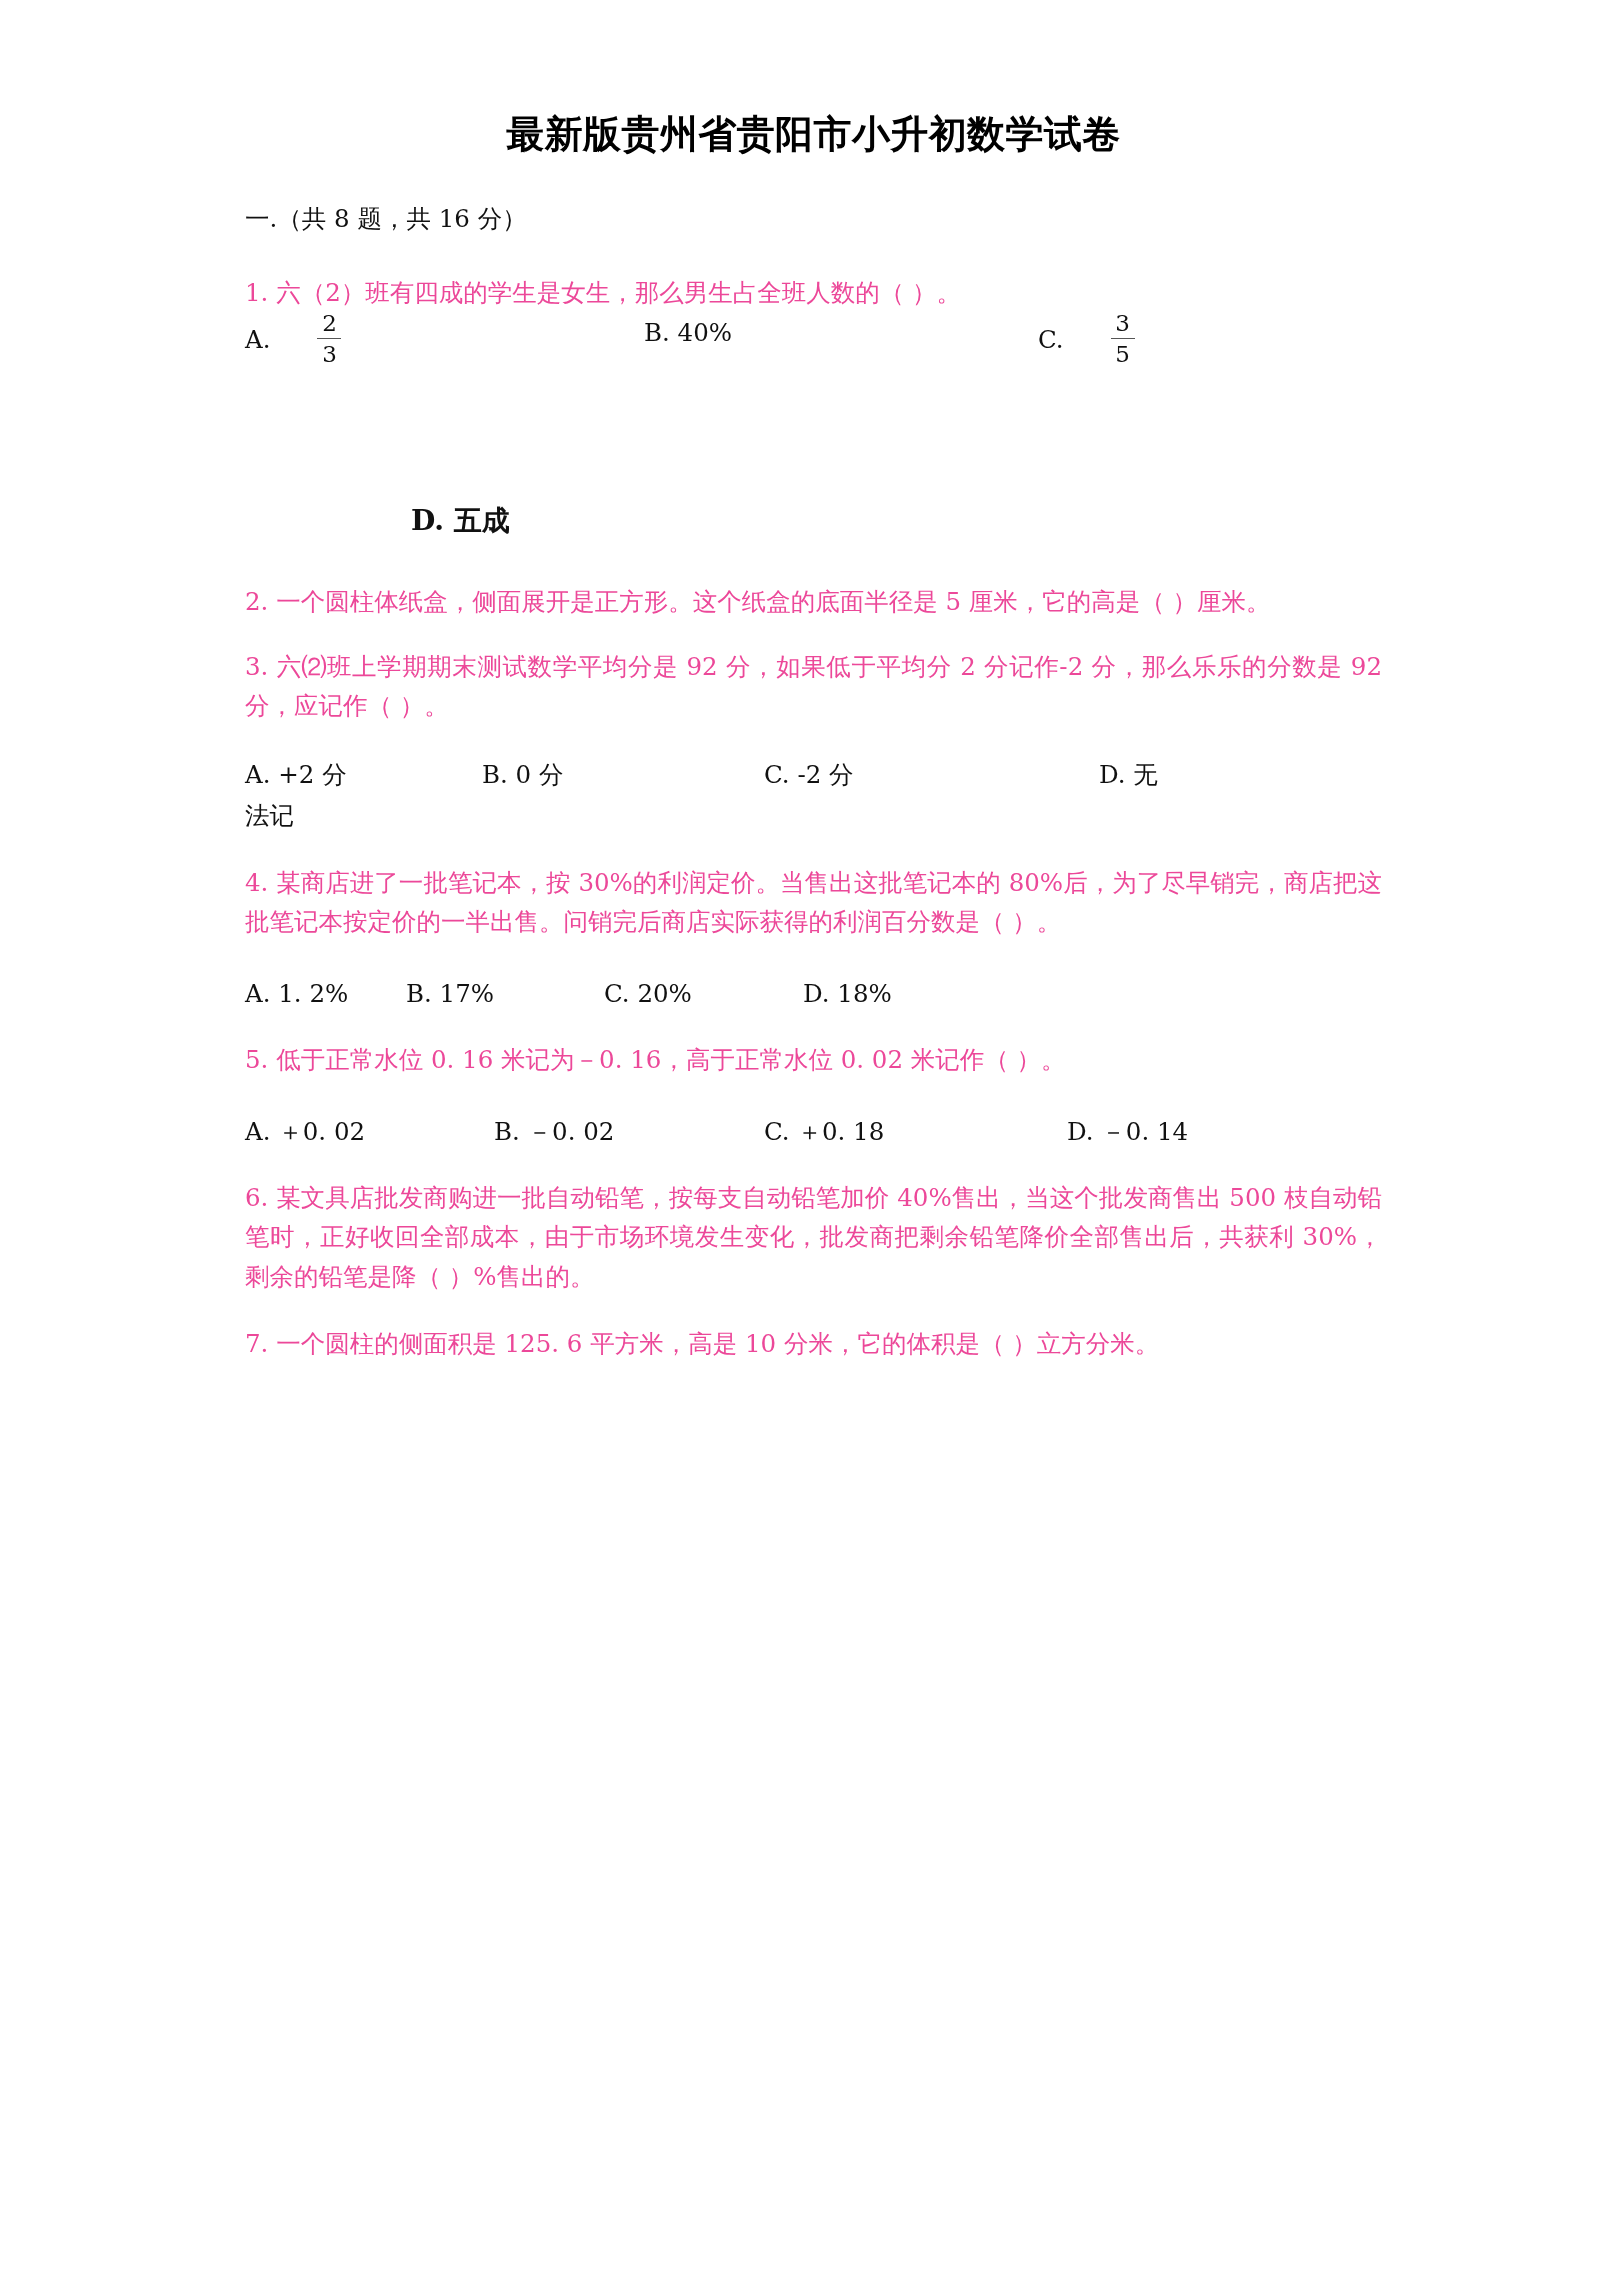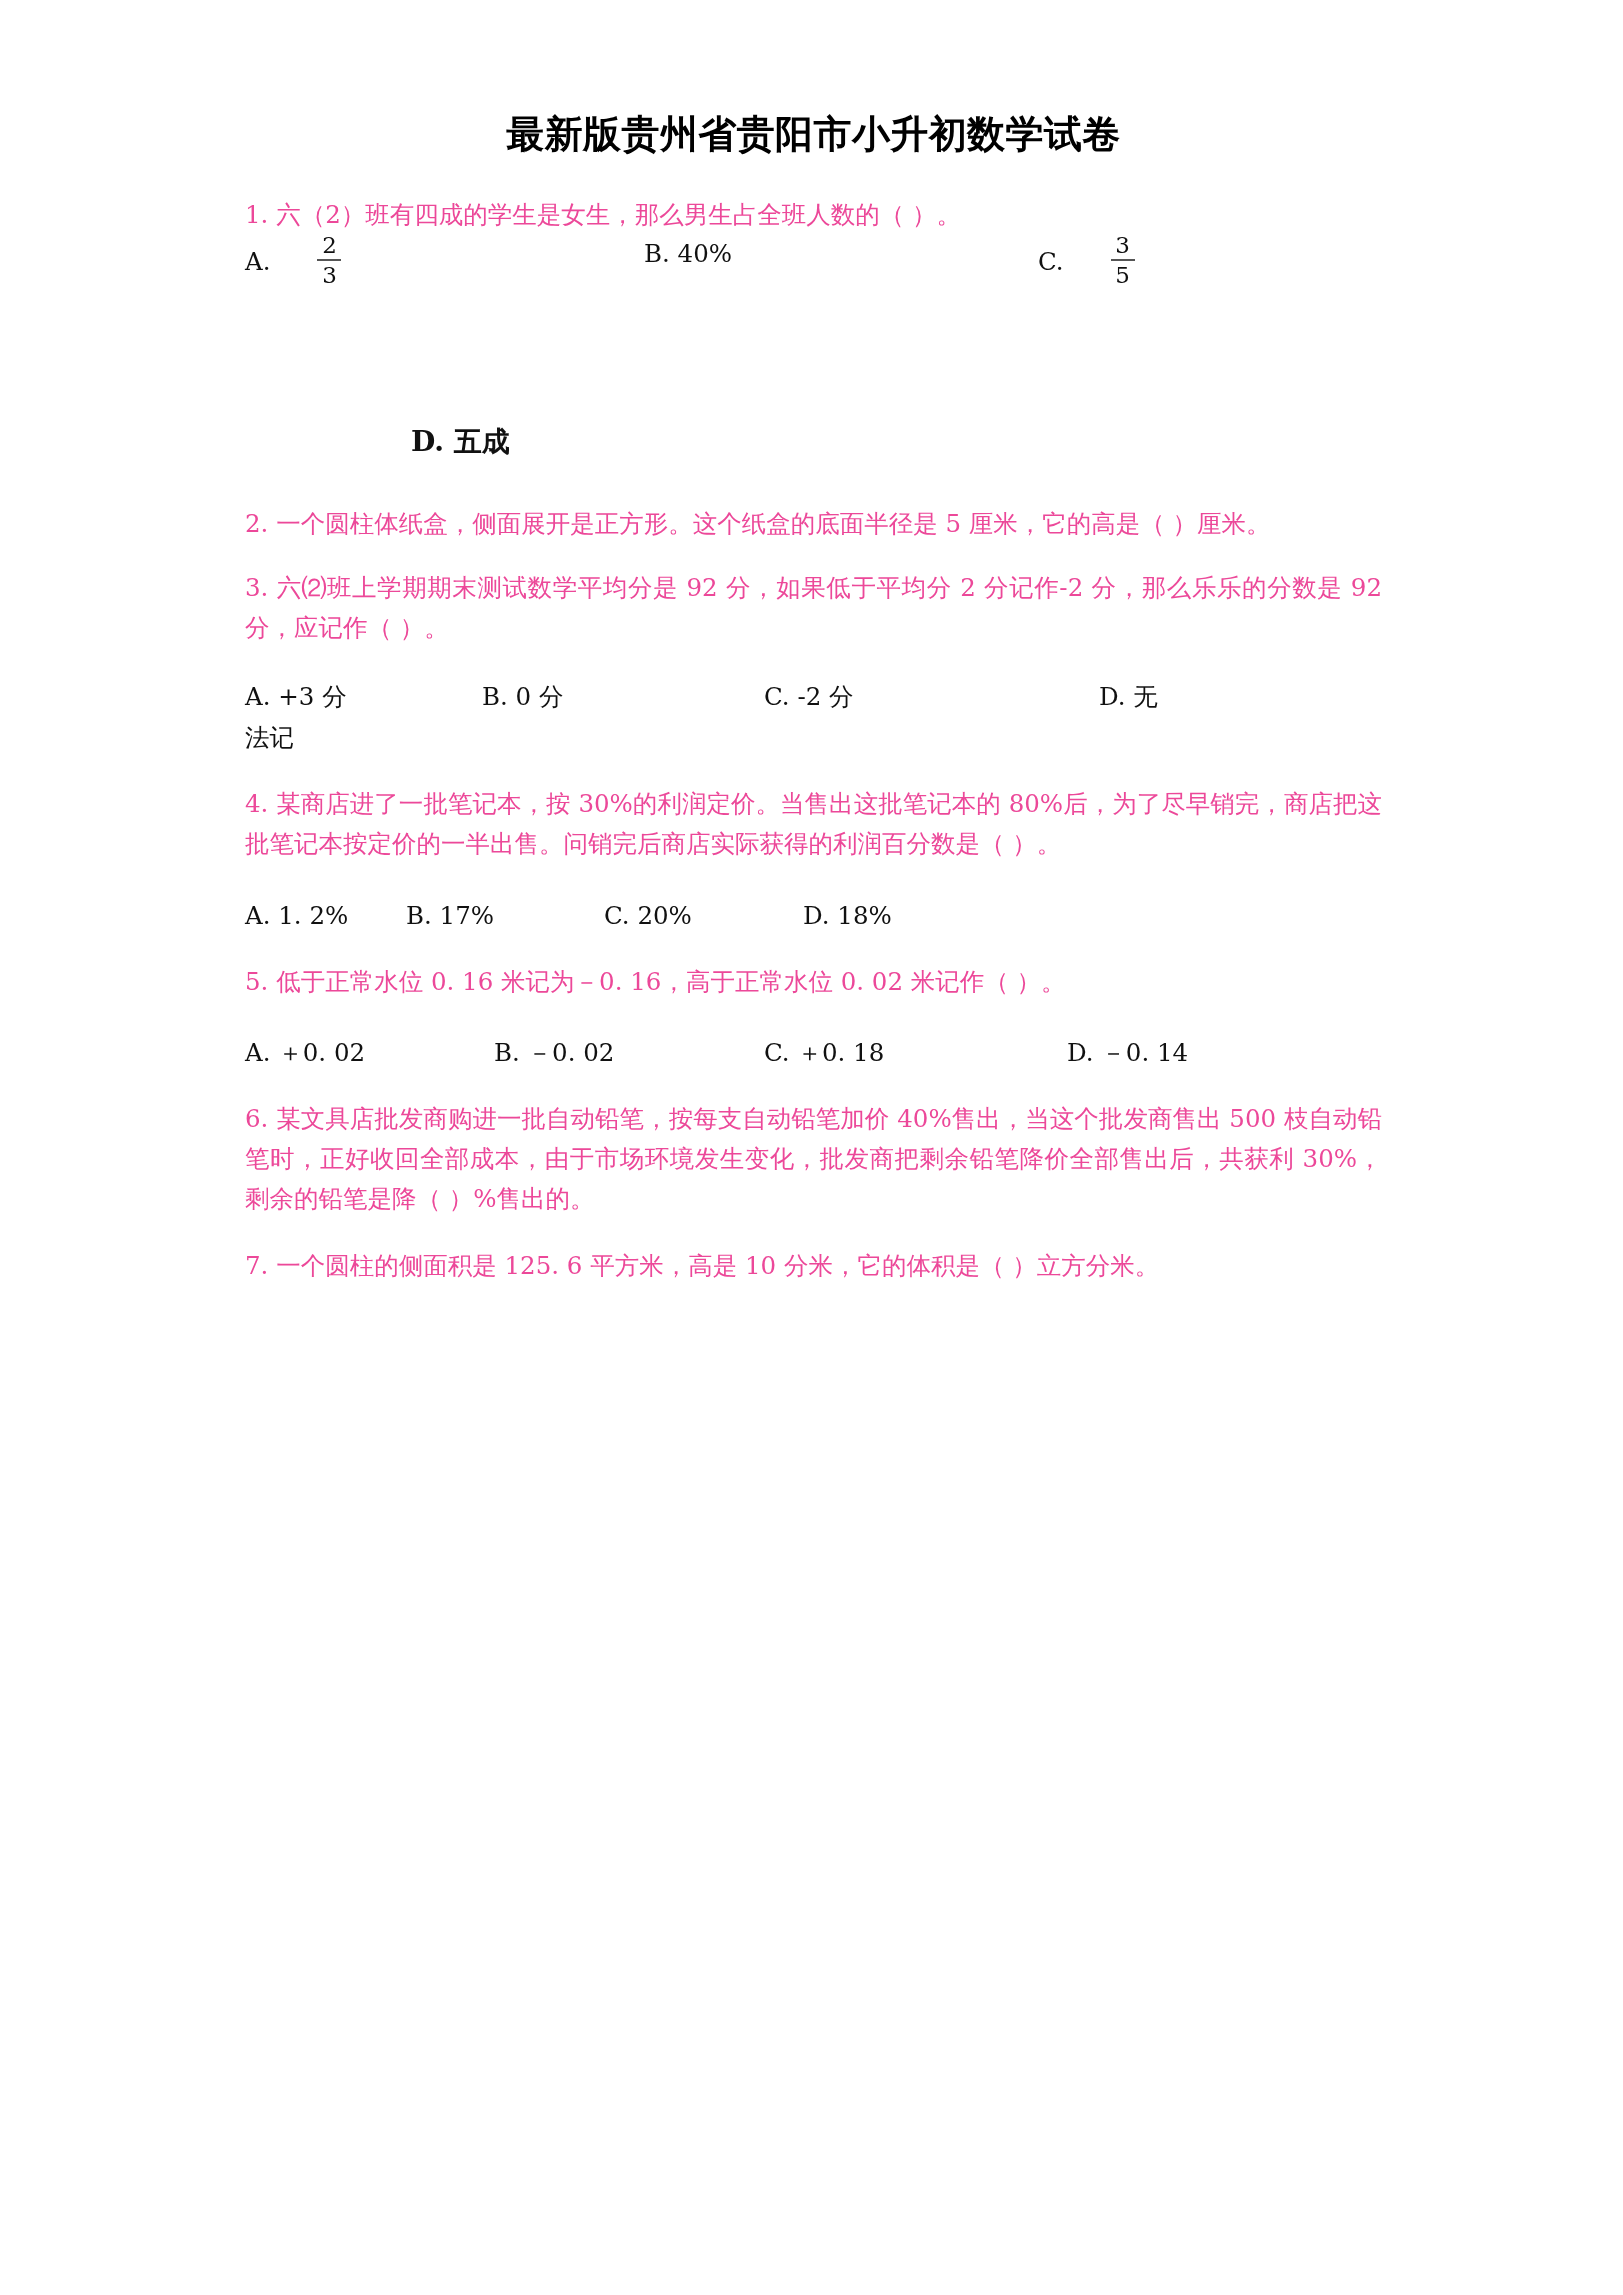--- a/index.html
+++ b/index.html
@@ -175,20 +175,21 @@
   .opts-q6 .c4 { left: 651px; }
 </style>
 </head>
 <body>
 
 <div class="page">
   <div class="content">
 
     <h1 class="doc-title">最新版贵州省贵阳市小升初数学试卷</h1>
 
+    <p class="section-head">一.（共 8 题，共 16 分）</p>
 
     <p class="question q-spaced-1">1. 六（2）班有四成的学生是女生，那么男生占全班人数的（    ）。</p>
     <div class="opts opts-q1 opts-row">
       <span class="opt opt-a">
         <span class="opt-label">A.</span>
         <span class="opt-gap-wide"></span>
         <span class="frac">
           <span class="num">2</span>
           <span class="bar"></span>
           <span class="den">3</span>
@@ -207,21 +208,21 @@
     </div>
     <div class="opts-q1-d">
       <span class="opt-d opt-inline">D. 五成</span>
     </div>
 
     <p class="question q-spaced-2">2. 一个圆柱体纸盒，侧面展开是正方形。这个纸盒的底面半径是 5 厘米，它的高是（    ）厘米。</p>
 
     <p class="question q-spaced-3">3. 六⑵班上学期期末测试数学平均分是 92 分，如果低于平均分 2 分记作-2 分，那么乐乐的分数是 92 分，应记作（    ）。</p>
     <div class="opts opts-q3">
       <div class="opts-q3-line">
-        <span class="opt c1">A. +3 分</span>
+        <span class="opt c1">A. +2 分</span>
         <span class="opt c2">B. 0 分</span>
         <span class="opt c3">C. -2 分</span>
         <span class="opt c4">D. 无</span>
       </div>
       <div class="opts-q3-wrap">
         <span class="opt-inline">法记</span>
       </div>
     </div>
 
     <p class="question q-spaced-4">4. 某商店进了一批笔记本，按 30%的利润定价。当售出这批笔记本的 80%后，为了尽早销完，商店把这批笔记本按定价的一半出售。问销完后商店实际获得的利润百分数是（    ）。</p>

